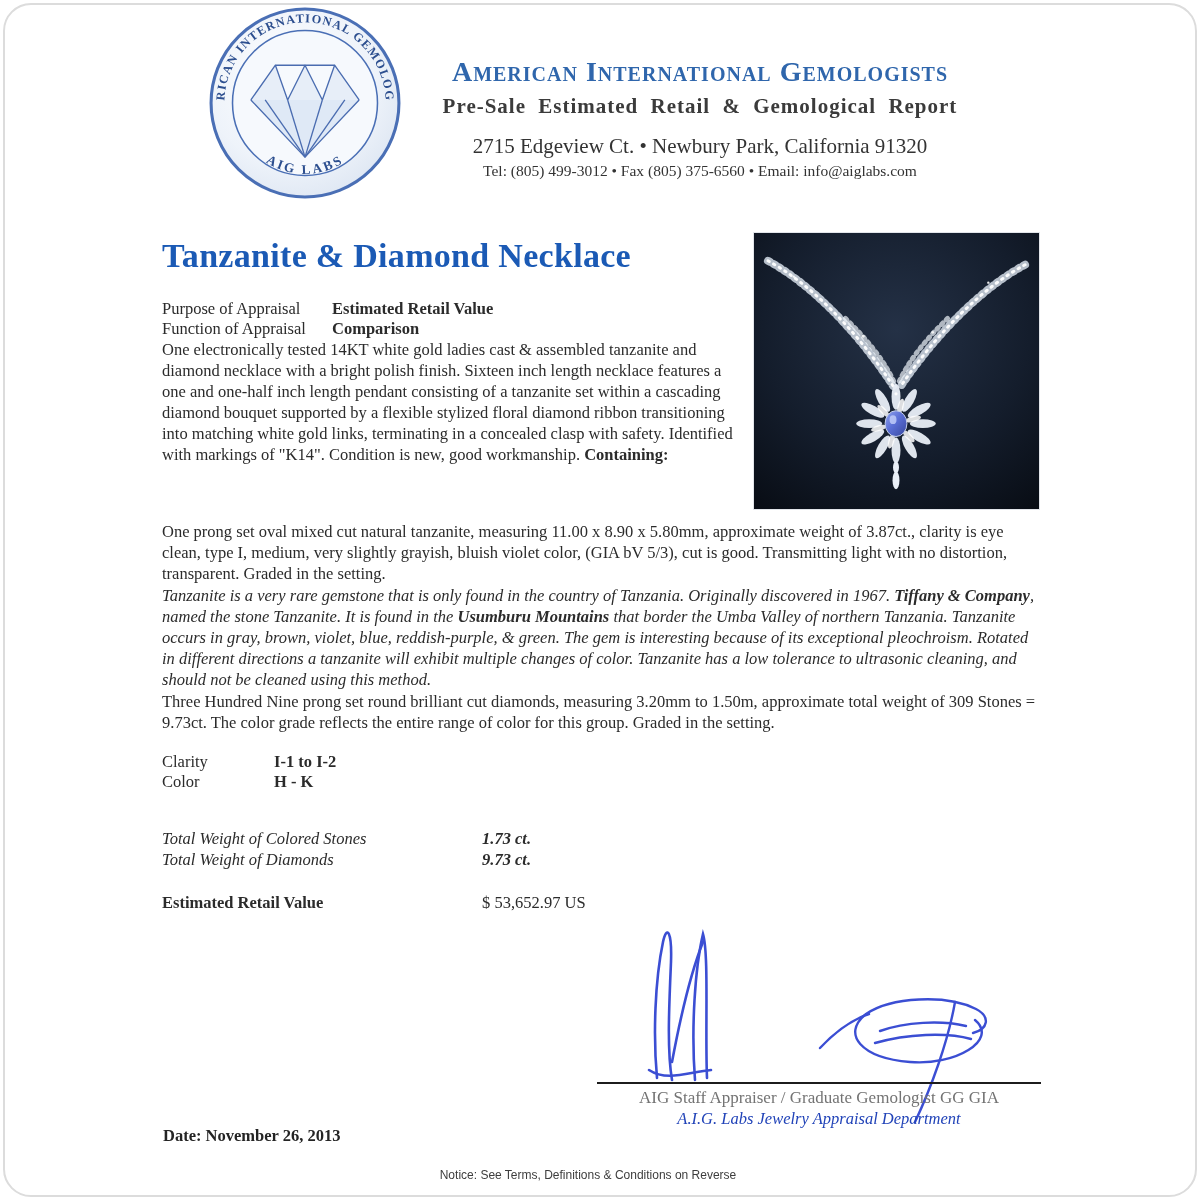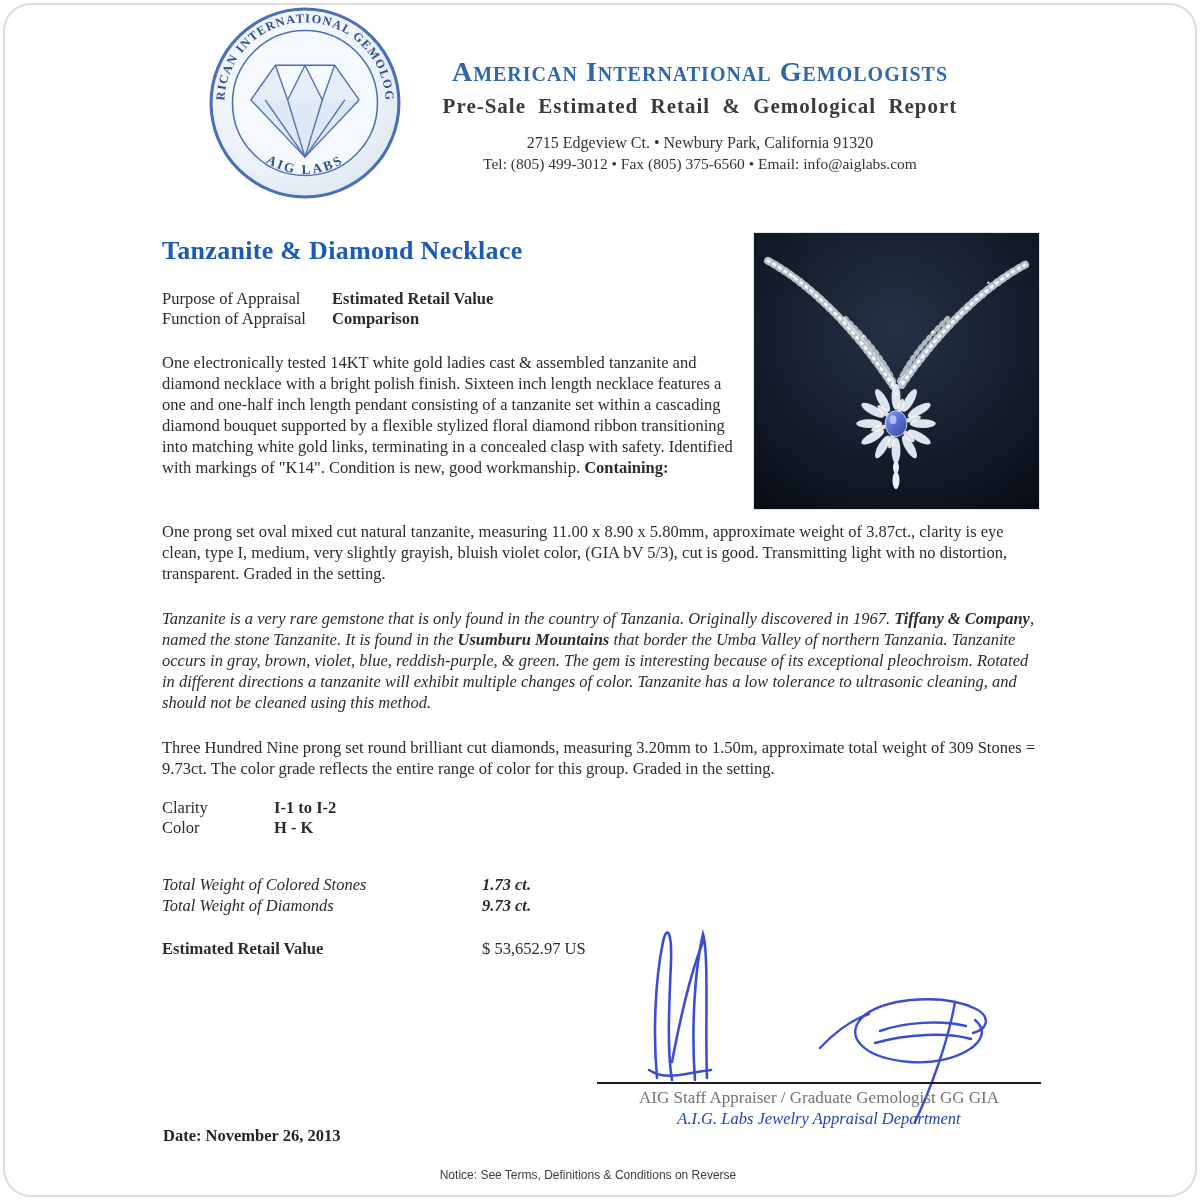--- a/index.html
+++ b/index.html
@@ -16,32 +16,32 @@
   .seal { position:absolute; left:208px; top:6px; width:194px; height:194px; }
   .letterhead { position:absolute; left:380px; top:56px; width:640px; text-align:center; }
   .org-name {
     font-variant:small-caps; font-weight:bold; font-size:28px;
     letter-spacing:1px; color:#2f66ac; white-space:nowrap;
   }
   .report-title {
     font-weight:bold; font-size:21px; letter-spacing:1px; word-spacing:6px;
     color:#3b3b3b; margin-top:6px; white-space:nowrap;
   }
-  .address { font-size:16px; margin-top:15px; color:#333; }
+  .address { font-size:21px; margin-top:15px; color:#333; }
   .contact { font-size:15.5px; margin-top:3px; color:#333; }
 
   
   .content { position:absolute; left:162px; top:228px; width:878px; font-size:16.5px; line-height:1.27; color:#2b2b2b; }
   .photo-fig { float:right; width:287px; height:278px; margin:4px 0 12px 16px; padding:0; border:1px solid #e2e5ea; background:#0a0f16; }
   .photo-fig svg { display:block; }
-  .doc-title { font-size:26px; color:#1b5ab5; font-weight:bold; margin:6px 0 22px; letter-spacing:0.3px; }
+  .doc-title { font-size:34px; color:#1b5ab5; font-weight:bold; margin:6px 0 22px; letter-spacing:0.3px; }
   .field-row { display:flex; line-height:1.22; }
   .field-label { width:170px; flex:0 0 170px; }
   .field-value { font-weight:bold; }
-  .para { margin:24px 0 0; }
+  .para { margin:1px 0 0; }
   .clearfix { clear:both; }
   .note { font-style:italic; }
   .grades { margin-top:18px; }
   .grade-row { display:flex; }
   .grade-label { width:112px; flex:0 0 112px; }
   .grade-value { font-weight:bold;text-align:center; }
   .totals { margin-top:36px;font-style:italic; }
   .total-row { display:flex; }
   .total-label { width:320px; flex:0 0 320px; }
   .total-value { font-weight:bold; }

